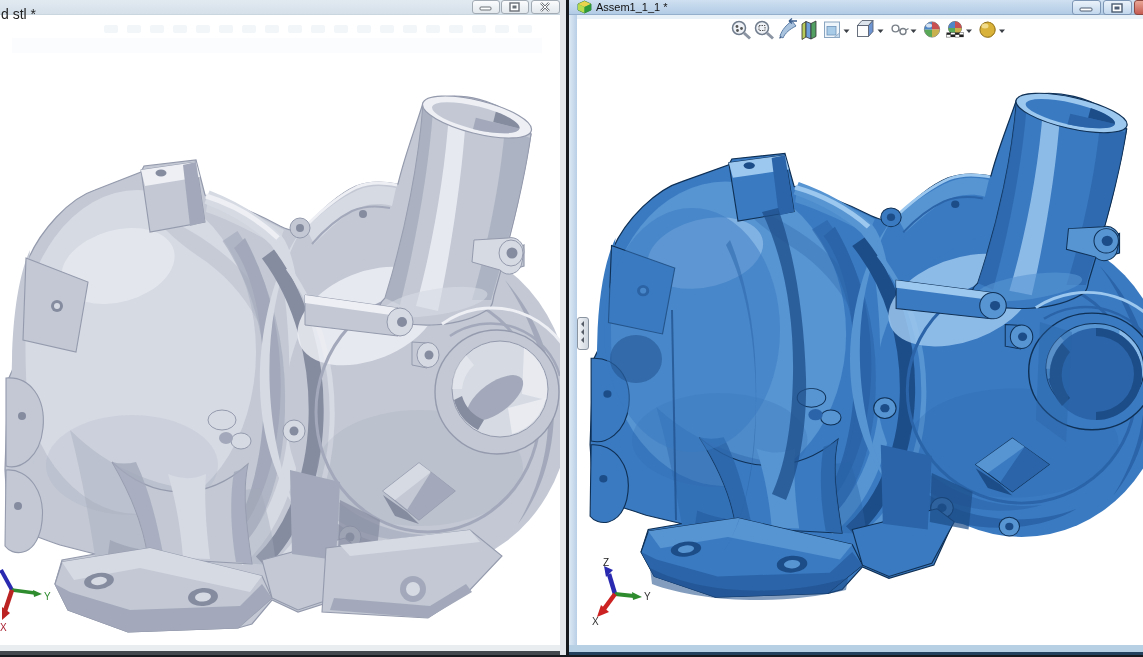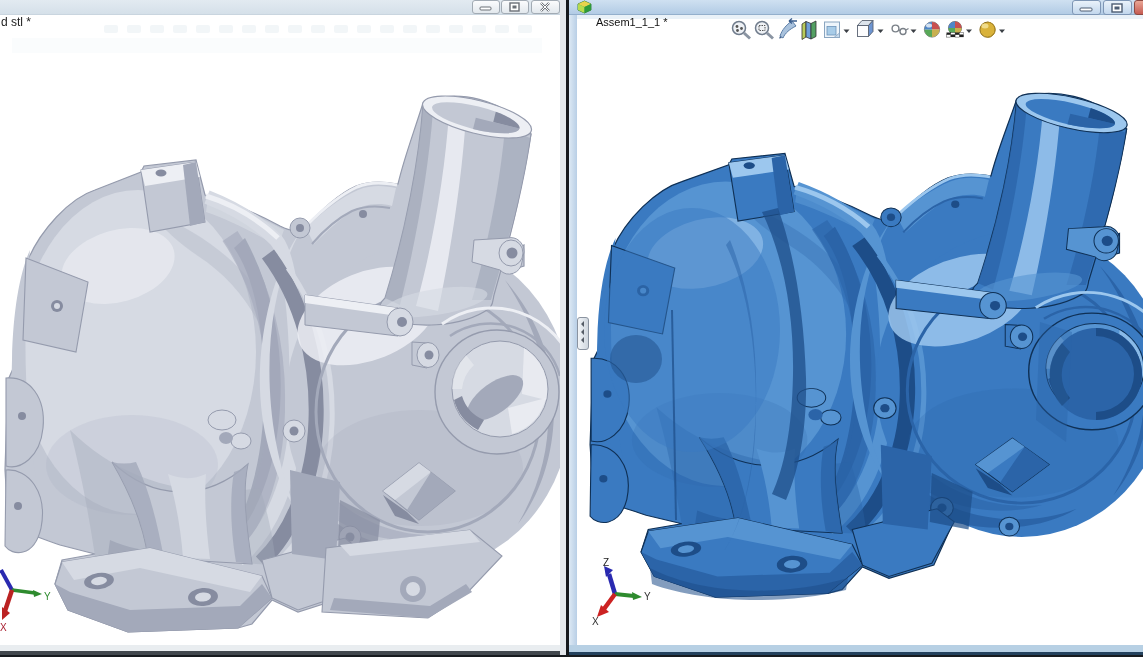--- a/index.html
+++ b/index.html
@@ -2,41 +2,41 @@
 <html><head>
 <meta charset="utf-8">
 <style>
   html,body{margin:0;padding:0}
   body{width:1143px;height:657px;position:relative;overflow:hidden;background:#fff;
        font-family:"Liberation Sans",sans-serif}
   
   #lwin{position:absolute;left:0;top:0;width:566px;height:657px;background:#fff}
   #ltitle{position:absolute;left:0;top:0;width:566px;height:14px;
           background:linear-gradient(#e2eaf1,#d5e0e9);border-bottom:1px solid #c9d5df;z-index:3}
-  #ltitle .txt{position:absolute;left:1px;top:15px;font-size:12px;color:#222}
+  #ltitle .txt{position:absolute;left:1px;top:6px;font-size:14px;color:#222}
   .wbtn{position:absolute;top:0;height:12px;width:26px;border:1px solid #a2abb4;border-radius:3px;
         background:linear-gradient(#fbfcfd,#e2e8ed);z-index:4}
   #lmin{left:472px}#lres{left:501px}#lclo{left:531px;width:27px}
   .wbtn svg{position:absolute;left:0;top:0}
   
   .ghost{position:absolute;top:25px;width:14px;height:8px;border-radius:2px;background:#f2f6f8;z-index:1}
   #lband{position:absolute;left:12px;top:38px;width:530px;height:15px;background:#fafcfd;z-index:1}
   
   #lbot1{position:absolute;left:0;top:645px;width:566px;height:6px;background:#e9edf0;z-index:3}
   #lbot2{position:absolute;left:0;top:651px;width:566px;height:6px;background:#42484e;z-index:3}
   
   #div1{position:absolute;left:560px;top:0;width:6px;height:657px;background:#e3e7eb;z-index:3}
   #div2{position:absolute;left:566px;top:0;width:3px;height:657px;background:#15181c;z-index:4}
   
   #rwin{position:absolute;left:569px;top:0;width:574px;height:657px;background:#fff}
   #rborder{position:absolute;left:569px;top:0;width:8px;height:657px;
            background:linear-gradient(90deg,#dde9f4,#b9cfe6);z-index:3}
   #rtitle{position:absolute;left:569px;top:0;width:574px;height:14px;
           background:linear-gradient(#cfe0f1,#b2cbe5);border-bottom:1px solid #93afcc;z-index:3}
-  #rtitle .txt{position:absolute;left:27px;top:16px;font-size:11px;color:#111}
+  #rtitle .txt{position:absolute;left:27px;top:1px;font-size:11px;color:#111}
   #rtopband{position:absolute;left:577px;top:14px;width:566px;height:5px;background:#e9f1f8;z-index:2}
   .rbtn{position:absolute;top:0;height:13px;width:27px;border:1px solid #7e96b5;border-radius:3px;
         background:linear-gradient(#eaf2fa,#c2d7ed);z-index:4}
   #rmin{left:1072px}#rres{left:1103px}
   #rclo{left:1134px;width:20px;background:linear-gradient(#eaa796,#c55b52);border:1px solid #8e4a42}
   
   #rbot1{position:absolute;left:569px;top:645px;width:574px;height:7px;background:#b7d0e4;z-index:3}
   #rbot2{position:absolute;left:569px;top:652px;width:574px;height:5px;background:#24425e;z-index:3}
   
   #handle{position:absolute;left:577px;top:317px;width:10px;height:31px;border:1px solid #8a93a0;

